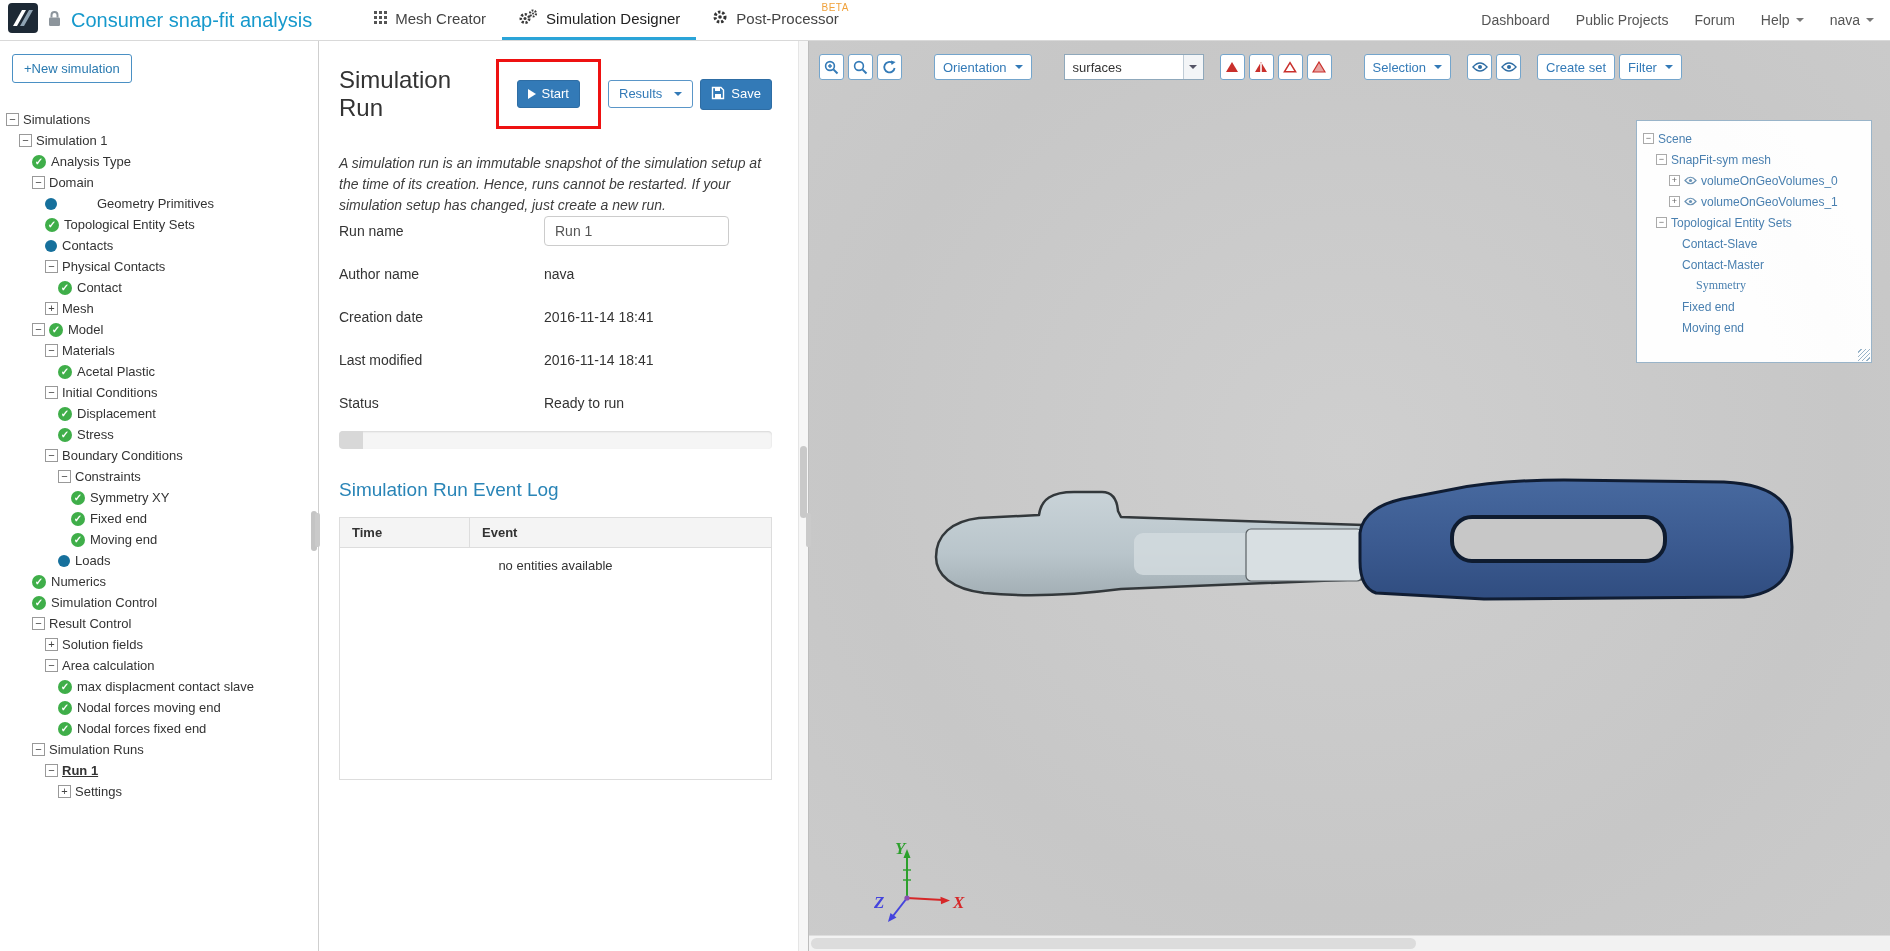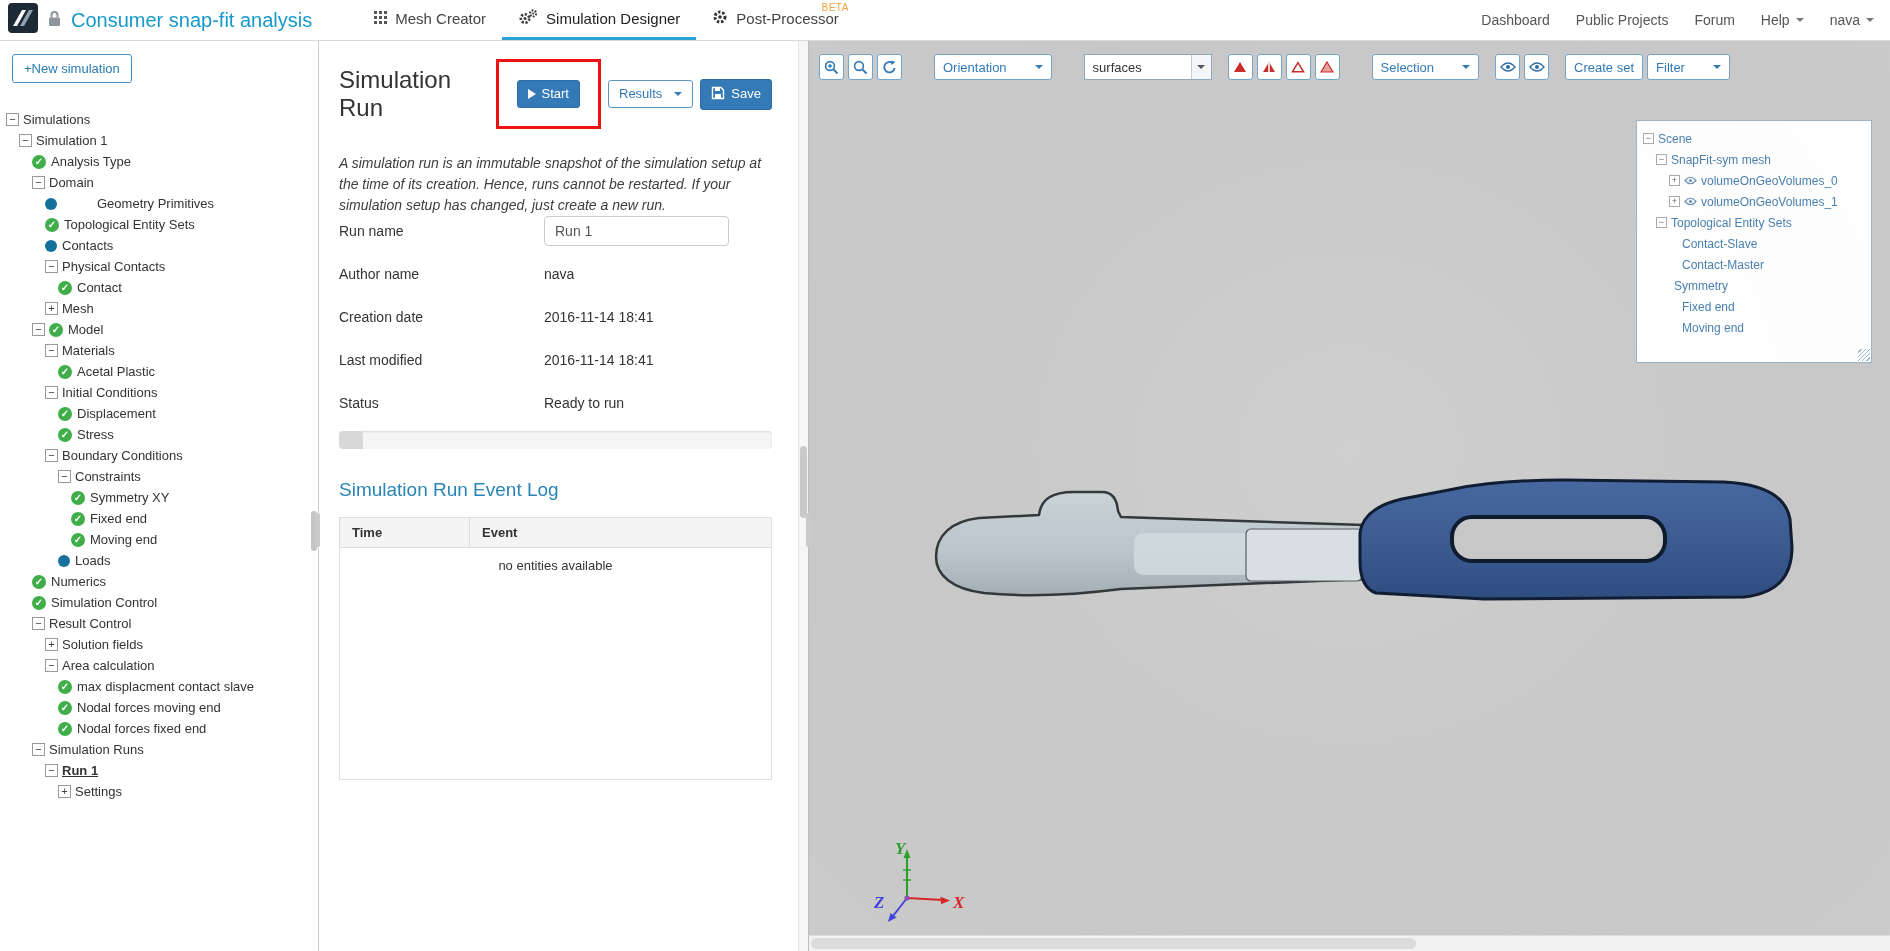--- a/index.html
+++ b/index.html
@@ -60,25 +60,25 @@
   .panel-scrollbar { position: absolute; right: 0; top: 0; bottom: 0; width: 10px; background: #f6f6f6; border-left: 1px solid #e5e5e5; }
   .panel-scroll-thumb { position: absolute; left: 1px; top: 405px; width: 7px; height: 72px; background: #c9c9c9; border-radius: 4px; }
 
   .v-grip { position: absolute; width: 5px; height: 34px; background: #cacaca; border-radius: 2px; top: 472px; z-index: 5; }
   .v-grip.g1 { left: 315px; }
   .v-grip.g2 { left: 806px; }
 
   
   .viewport { flex: 1; position: relative; overflow: hidden; background: radial-gradient(ellipse at 50% 45%, #cfcfcf 0%, #c7c7c7 65%, #cbcbcb 100%); }
   .vp-toolbar { position: absolute; top: 13px; left: 10px; display: flex; align-items: center; gap: 4px; z-index: 4; }
-  .tb-btn { height: 26px; background: #fff; border: 1px solid #74a5cc; border-radius: 3px; color: #337ab7; display: inline-flex; align-items: center; justify-content: center; font-size: 13px; padding: 0 8px; gap: 22px; cursor: pointer; font-family: inherit; }
+  .tb-btn { height: 26px; background: #fff; border: 1px solid #74a5cc; border-radius: 3px; color: #337ab7; display: inline-flex; align-items: center; justify-content: center; font-size: 13px; padding: 0 8px; gap: 2px; cursor: pointer; font-family: inherit; }
   .tb-btn.icon-only { width: 25px; padding: 0; }
   .tb-spacer { width: 24px; }
   .tb-spacer.small { width: 8px; }
-  .combo { height: 26px; background: #fff; border: 1px solid #8fa8bb; display: flex; align-items: stretch; width: 128px; font-size: 13px; color: #333; cursor: pointer; }
+  .combo { height: 26px; background: #fff; border: 1px solid #8fa8bb; display: flex; align-items: stretch; width: 140px; font-size: 13px; color: #333; cursor: pointer; }
   .combo-text { flex: 1; display: flex; align-items: center; padding: 0 8px; }
   .combo-arrow { width: 20px; border-left: 1px solid #c0ccd6; display: flex; align-items: center; justify-content: center; background: #f3f5f7; }
 
   .scene-panel { position: absolute; left: 827px; top: 79px; width: 236px; height: 243px; background: rgba(255,255,255,.97); border: 1px solid #99b4c9; font-size: 12px; color: #4a80b0; padding-top: 7px; overflow: hidden; z-index: 4; }
   .scene-item { display: flex; align-items: center; height: 21px; white-space: nowrap; cursor: pointer; }
   .scene-panel .expander.box { width: 11px; height: 11px; font-size: 9px; line-height: 9px; color: #666; border-color: #aaa; margin-right: 4px; flex: none; }
   .scene-label { color: #4a80b0; }
   .eye-slot { display: inline-flex; margin-right: 4px; flex: none; }
   .scene-grip { position: absolute; right: 1px; bottom: 1px; width: 12px; height: 12px; background: repeating-linear-gradient(135deg, transparent 0 2px, #9ab4c8 2px 3px); cursor: nwse-resize; }
 
@@ -605,21 +605,21 @@
           <div class="scene-item" style="padding-left: 45px;">
 
             <span class="scene-label">Contact-Slave</span>
           </div>
 
           <div class="scene-item" style="padding-left: 45px;">
 
             <span class="scene-label">Contact-Master</span>
           </div>
 
-          <div class="scene-item" style="padding-left: 37px;">
+          <div class="scene-item" style="padding-left: 59px; font-family: Liberation Serif, serif;">
 
             <span class="scene-label">Symmetry</span>
           </div>
 
           <div class="scene-item" style="padding-left: 45px;">
 
             <span class="scene-label">Fixed end</span>
           </div>
 
           <div class="scene-item" style="padding-left: 45px;">

